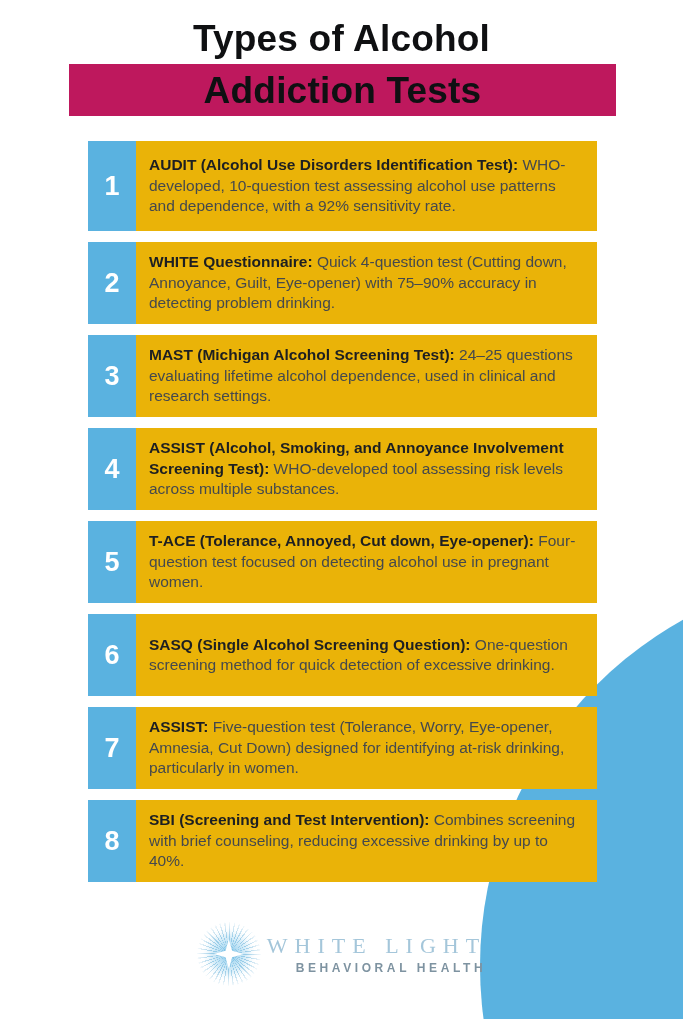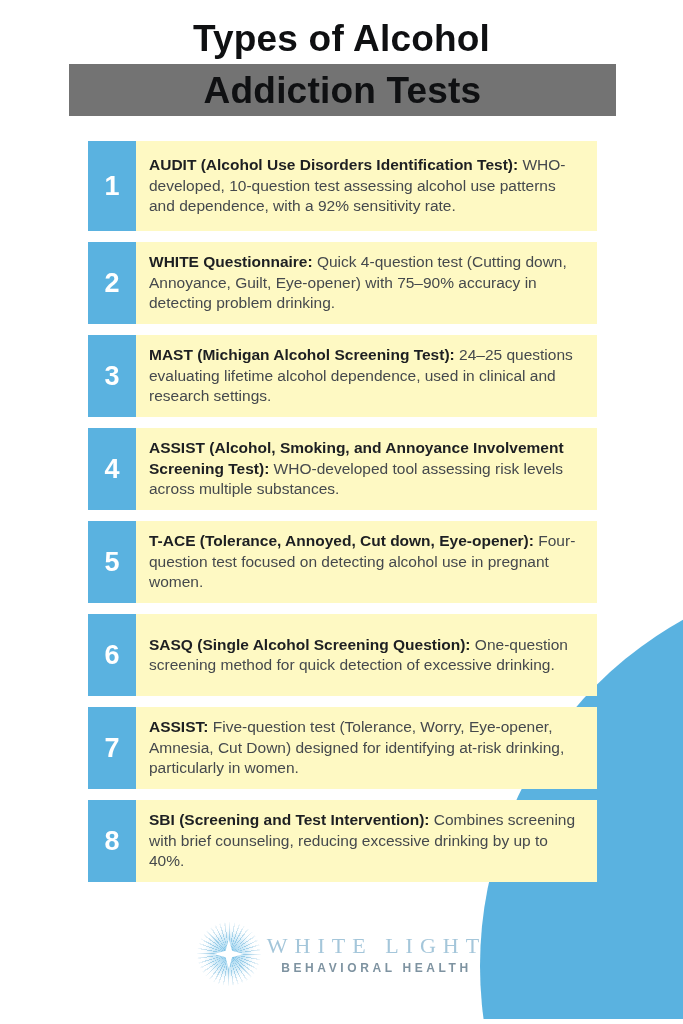--- a/index.html
+++ b/index.html
@@ -27,21 +27,21 @@
   .title-line1 {
     position: absolute; top: 18px; left: 0; right: 0;
     text-align: center;
     font-size: 37px; font-weight: 800; letter-spacing: 0.2px;
     color: #0f1012;
     z-index: 3;
   }
   .title-band {
     position: absolute; top: 64px; left: 69px;
     width: 547px; height: 52px;
-    background: #737373;
+    background: #be185d;
     display: flex; align-items: center; justify-content: center;
     z-index: 3;
   }
   .title-band .band-text {
     font-size: 37px; font-weight: 800; letter-spacing: 0.2px;
     color: #0f1012;
     line-height: 1;
   }
 
   
@@ -55,21 +55,21 @@
   .item:first-child { min-height: 90px; }
   .num-tile {
     width: 48px; flex: 0 0 48px;
     background: #5ab2e0;
     color: #ffffff;
     display: flex; align-items: center; justify-content: center;
     font-size: 27px; font-weight: 700;
   }
   .text-box {
     flex: 1;
-    background: #fef9c3;
+    background: #eab308;
     padding: 8px 14px 8px 13px;
     display: flex; align-items: center;
   }
   .text-box p {
     margin: 0;
     font-size: 15.5px; line-height: 1.32;
     color: #45494d;
   }
   .text-box b { color: #1d1f22; font-weight: 700; }
 
@@ -89,21 +89,21 @@
             mask-image: radial-gradient(circle, #000 38%, transparent 74%);
   }
   .burst::after {
     content: "";
     position: absolute; left: 50%; top: 50%;
     width: 30px; height: 30px;
     transform: translate(-50%, -50%);
     background: #ffffff;
     clip-path: polygon(50% 0, 61% 39%, 100% 50%, 61% 61%, 50% 100%, 39% 61%, 0 50%, 39% 39%);
   }
-  .brand { display: flex; flex-direction: column; align-items: center; }
+  .brand { display: flex; flex-direction: column; align-items: flex-end; }
   .brand-name {
     font-family: "Liberation Serif", serif;
     font-size: 22px; font-weight: 400;
     letter-spacing: 7px;
     color: #a4c6da;
     white-space: nowrap;
   }
   .brand-tagline {
     margin-top: 2px;
     font-size: 12px; font-weight: 700;

